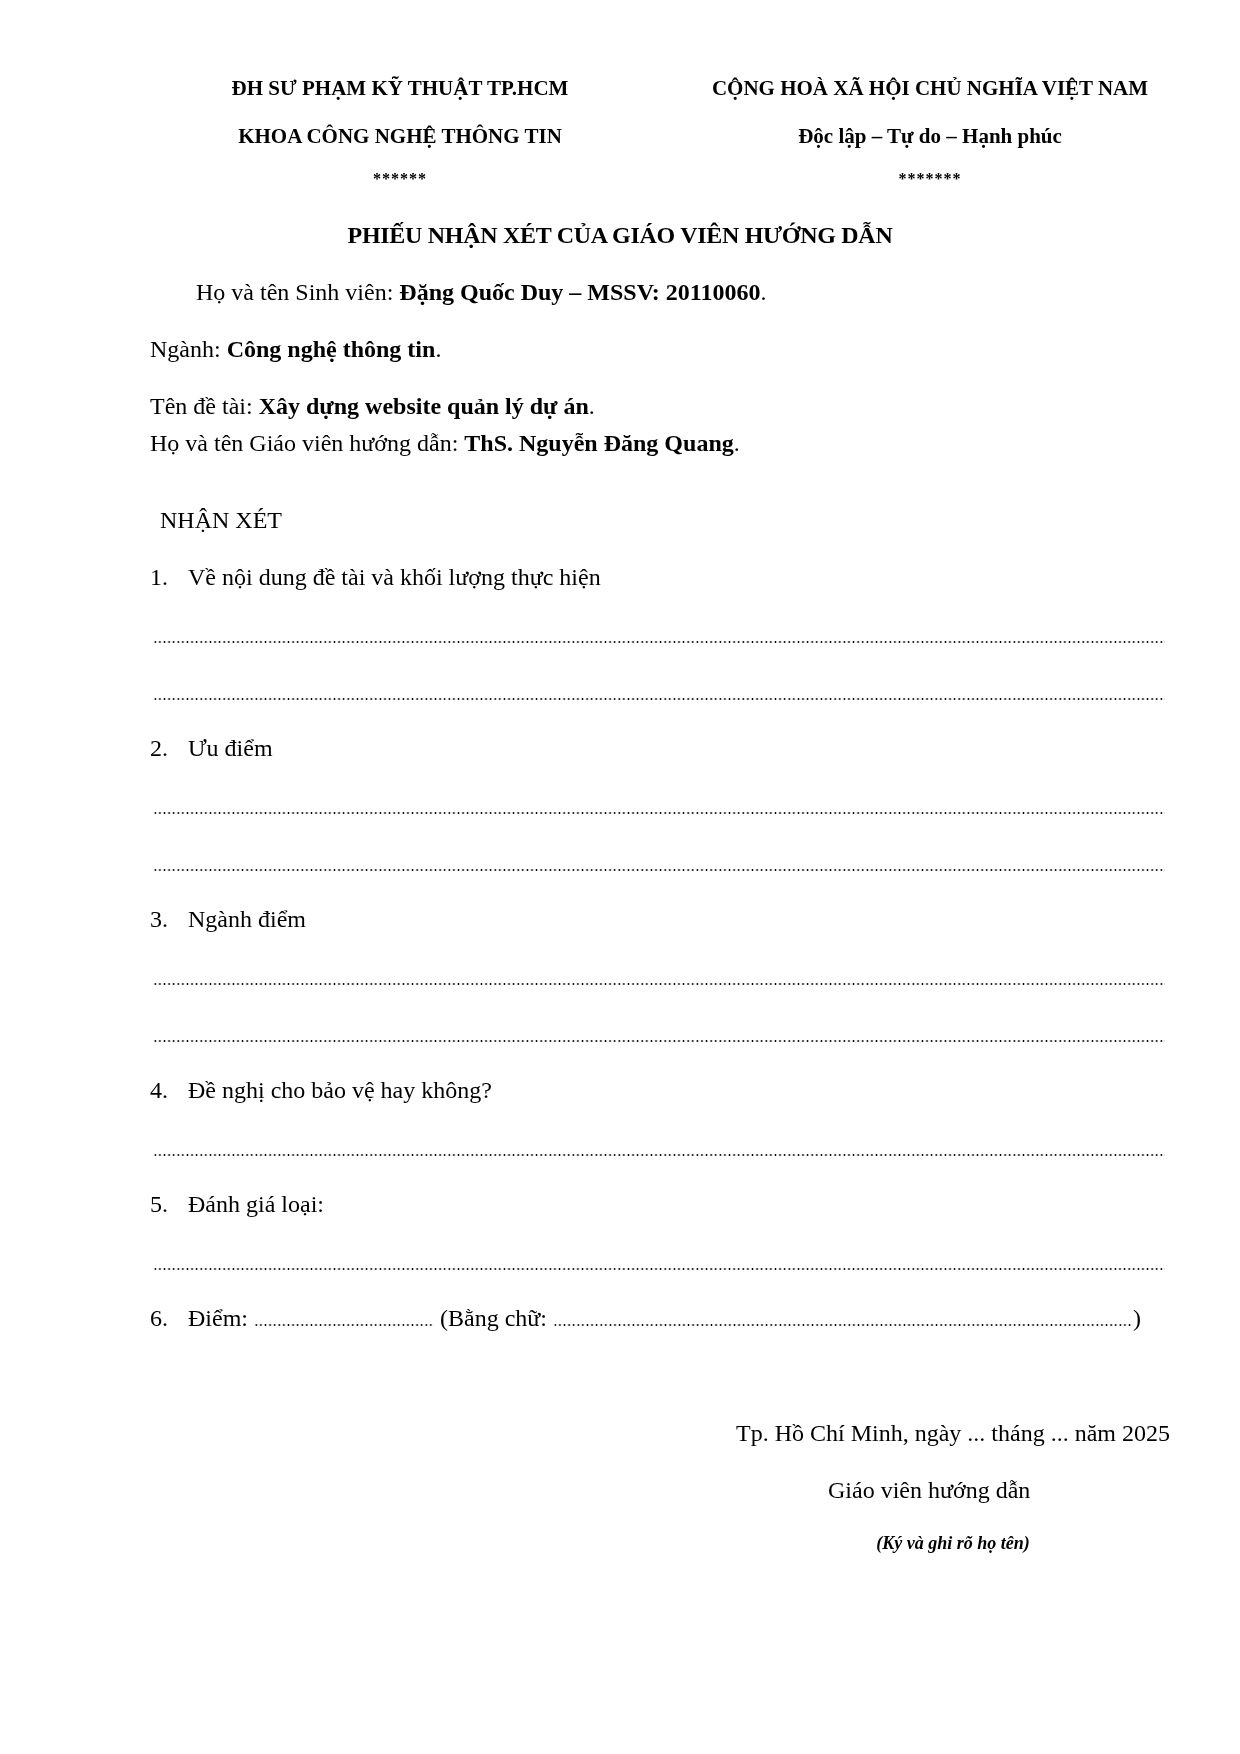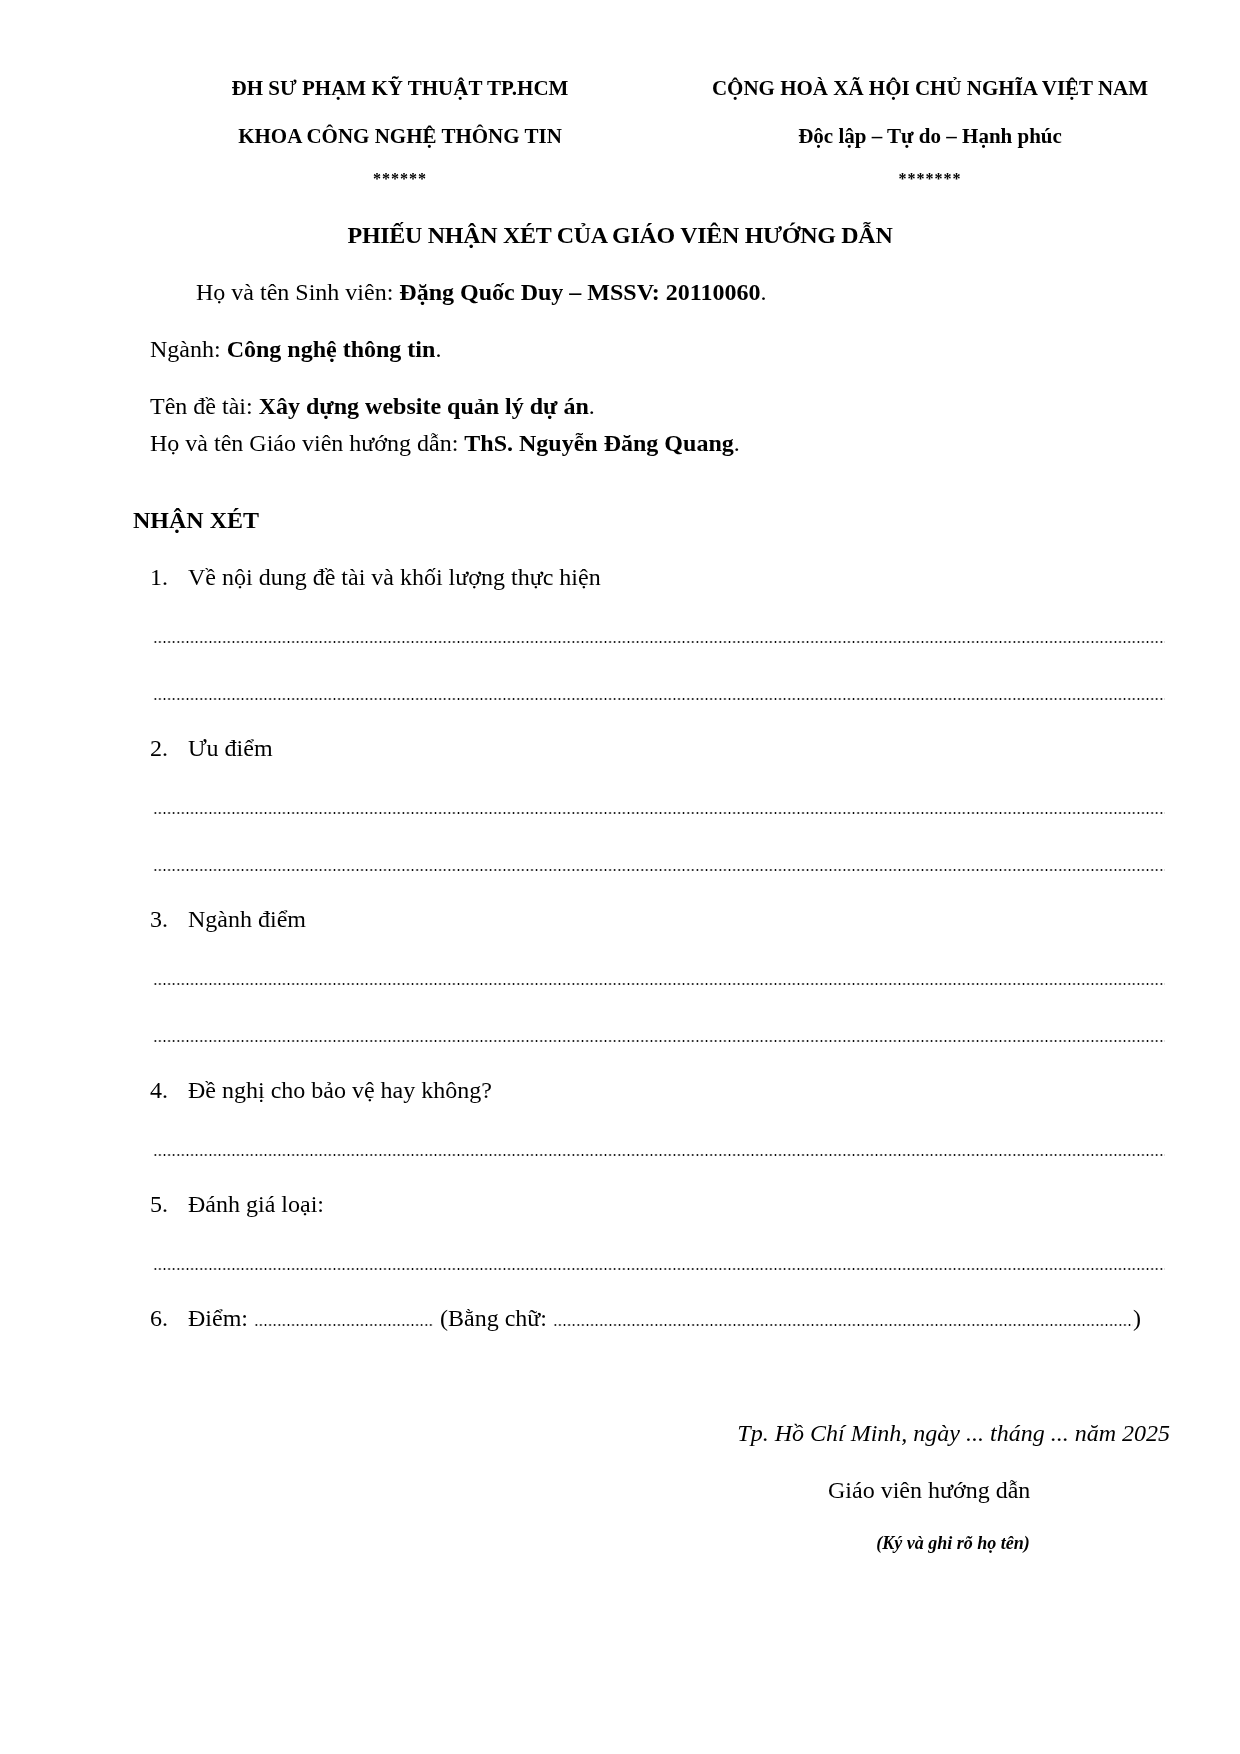--- a/index.html
+++ b/index.html
@@ -6,32 +6,32 @@
   body { width:1240px; height:1754px; position:relative; overflow:hidden;
          font-family:"Liberation Serif", "DejaVu Serif", serif; color:#000; }
   .abs { position:absolute; white-space:nowrap; }
   .hdr { font-weight:bold; font-size:21px; text-align:center; }
   .left-col { left:150px; width:500px;text-align:center; }
   .right-col { left:660px; width:540px; }
   .stars { font-weight:bold; font-size:16px; letter-spacing:1px; }
   .title { left:0; width:1240px; text-align:center; font-weight:bold; font-size:24px; letter-spacing:-0.3px; }
   .line { left:150px; font-size:24px; }
   .b { font-weight:bold; }
-  .sec { left:133px; font-weight:bold; font-size:24px; }
+  .sec { left:160px; font-weight:normal; font-size:24px; }
   .item { left:150px; font-size:24px; }
   .item .num { display:inline-block; width:38px; }
   .dots { left:153px; width:1012px; height:2px;
           background-image: radial-gradient(circle, #000 0.9px, transparent 1.1px);
           background-size:4.6px 2px; background-repeat:repeat-x; }
   .score { left:150px; font-size:24px; }
   .score .num { display:inline-block; width:38px; }
   .inline-dots { display:inline-block; height:2px; vertical-align:baseline;
           background-image: radial-gradient(circle, #000 0.9px, transparent 1.1px);
           background-size:4.6px 2px; background-repeat:repeat-x; }
-  .sig-date { right:70px; font-style:italic; font-size:24px; }
+  .sig-date { right:70px; font-size:24px; }
   .sig-role { left:828px; width:250px; text-align:left; font-size:24px; }
   .sig-note { left:828px; width:250px; text-align:center; font-style:italic; font-weight:bold; font-size:18px; }
 </style>
 </head>
 <body>
 
 <div class="abs hdr left-col" style="top:76px;">ĐH SƯ PHẠM KỸ THUẬT TP.HCM</div>
 <div class="abs hdr left-col" style="top:124px;">KHOA CÔNG NGHỆ THÔNG TIN</div>
 <div class="abs hdr left-col stars" style="top:170px;">******</div>
 

